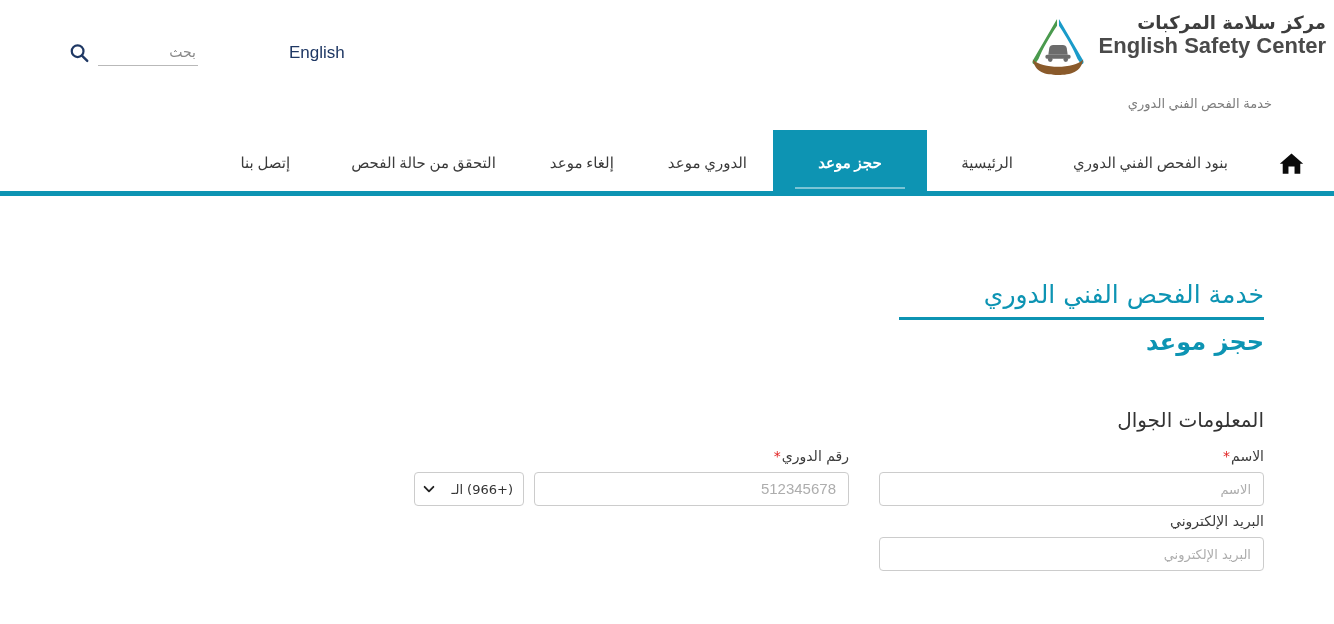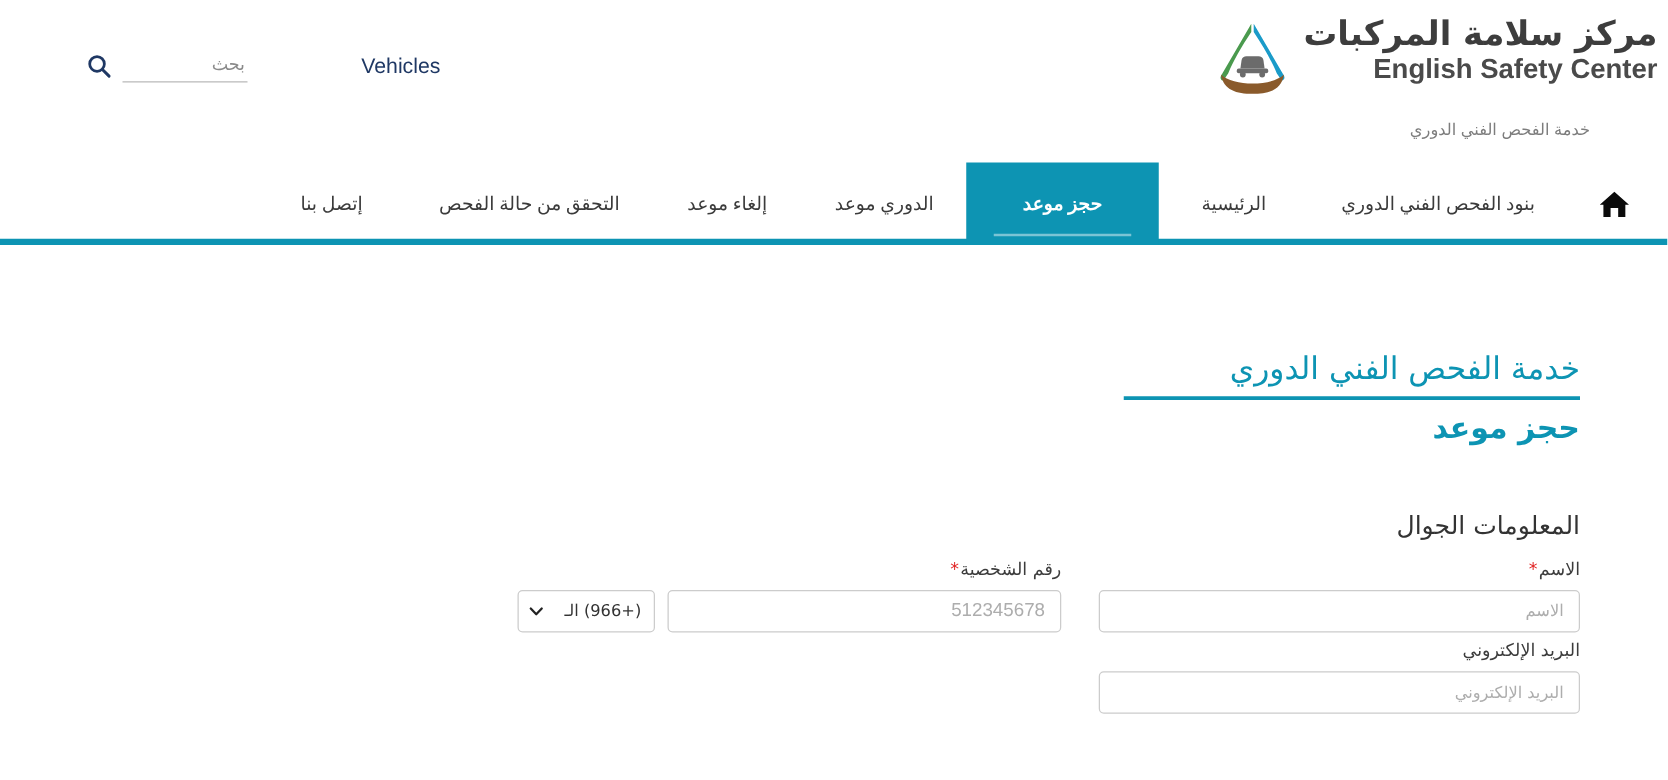--- a/index.html
+++ b/index.html
@@ -16,21 +16,21 @@
 
   
   .topbar { position: relative; height: 130px; }
 
   .brand {
     position: absolute; top: 14px; right: 8px;
     display: flex; align-items: flex-start; gap: 10px;
   }
   .brand-text { text-align: right; line-height: 1.05; }
   .brand-ar {
-    font-size: 27px; font-weight: bold; color: #3d3d3d;
+    font-size: 18px; font-weight: bold; color: #3d3d3d;
     letter-spacing: .2px; white-space: nowrap;
     font-family: "DejaVu Sans", "Liberation Sans", sans-serif;
   }
   .brand-en {
     font-size: 22px; font-weight: bold; color: #4a4a4a;
     direction: ltr; text-align: right; white-space: nowrap; margin-top: 1px;
     font-family: "Liberation Sans", sans-serif;
   }
   .logo-mark { width: 62px; height: 62px; flex: 0 0 62px; margin-top: 2px; }
 
@@ -176,21 +176,21 @@
         <path d="M6 45 C16 55 48 55 58 45 C56 58 45 61 32 61 C19 61 8 58 6 45 Z" fill="#8a5a2b"></path>
         <path d="M22 40 L23 33 C23.4 31 25 30 27 30 L37 30 C39 30 40.6 31 41 33 L42 40 Z" fill="#6b6b6b"></path>
         <rect x="19" y="40" width="26" height="4" rx="1.6" fill="#6b6b6b"></rect>
         <circle cx="24" cy="45" r="2.4" fill="#6b6b6b"></circle>
         <circle cx="40" cy="45" r="2.4" fill="#6b6b6b"></circle>
       </svg>
     </div>
 
     <div class="sub-service">خدمة الفحص الفني الدوري</div>
 
-    <div class="lang-link">Vehicles</div>
+    <div class="lang-link">English</div>
 
     <div class="search-wrap">
       <svg class="search-icon" viewBox="0 0 24 24">
         <circle cx="10.5" cy="10" r="6.4" fill="none" stroke="#1f3864" stroke-width="2.4"></circle>
         <line x1="15.2" y1="14.8" x2="21" y2="20.6" stroke="#1f3864" stroke-width="2.6" stroke-linecap="round"></line>
       </svg>
       <input class="search-input" type="text" placeholder="بحث" style="">
     </div>
   </div>
 
@@ -221,21 +221,21 @@
     <div class="group-title">المعلومات الجوال</div>
 
     <div class="form-row">
 
       <div class="field field-name">
         <div class="field-label"><span>الاسم</span><span class="req">*</span></div>
         <input class="txt-input" type="text" placeholder="الاسم" style="">
       </div>
 
       <div class="field field-phone">
-        <div class="field-label"><span>رقم الشخصية</span><span class="req">*</span></div>
+        <div class="field-label"><span>رقم الدوري</span><span class="req">*</span></div>
         <div class="phone-group">
           <div class="phone-number-box">
             <input class="txt-input phone-input" type="text" placeholder="512345678" style="">
           </div>
           <div class="cc-select">
             <span class="cc-label">(+966) الـ</span>
             <svg class="chev" viewBox="0 0 12 12">
               <path d="M1.6 3.8 L6 8.4 L10.4 3.8" fill="none" stroke="#222" stroke-width="1.8" stroke-linecap="round" stroke-linejoin="round"></path>
             </svg>
           </div>

